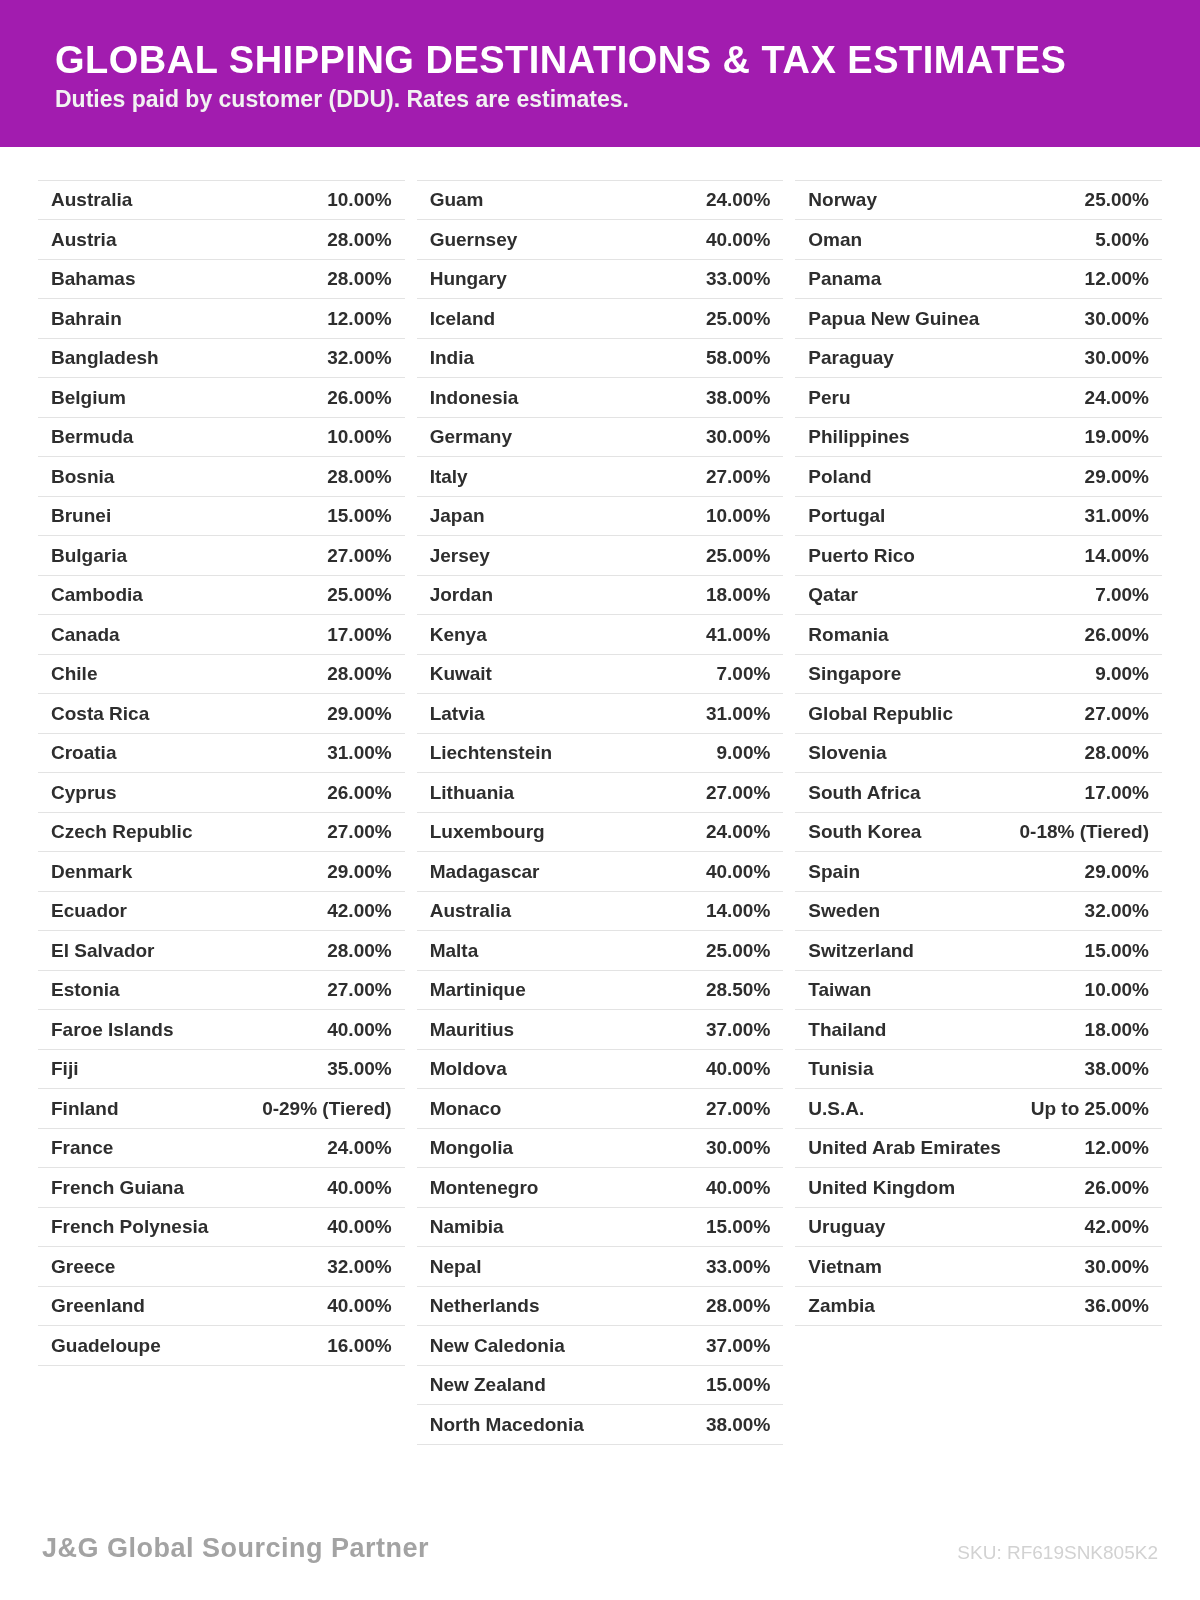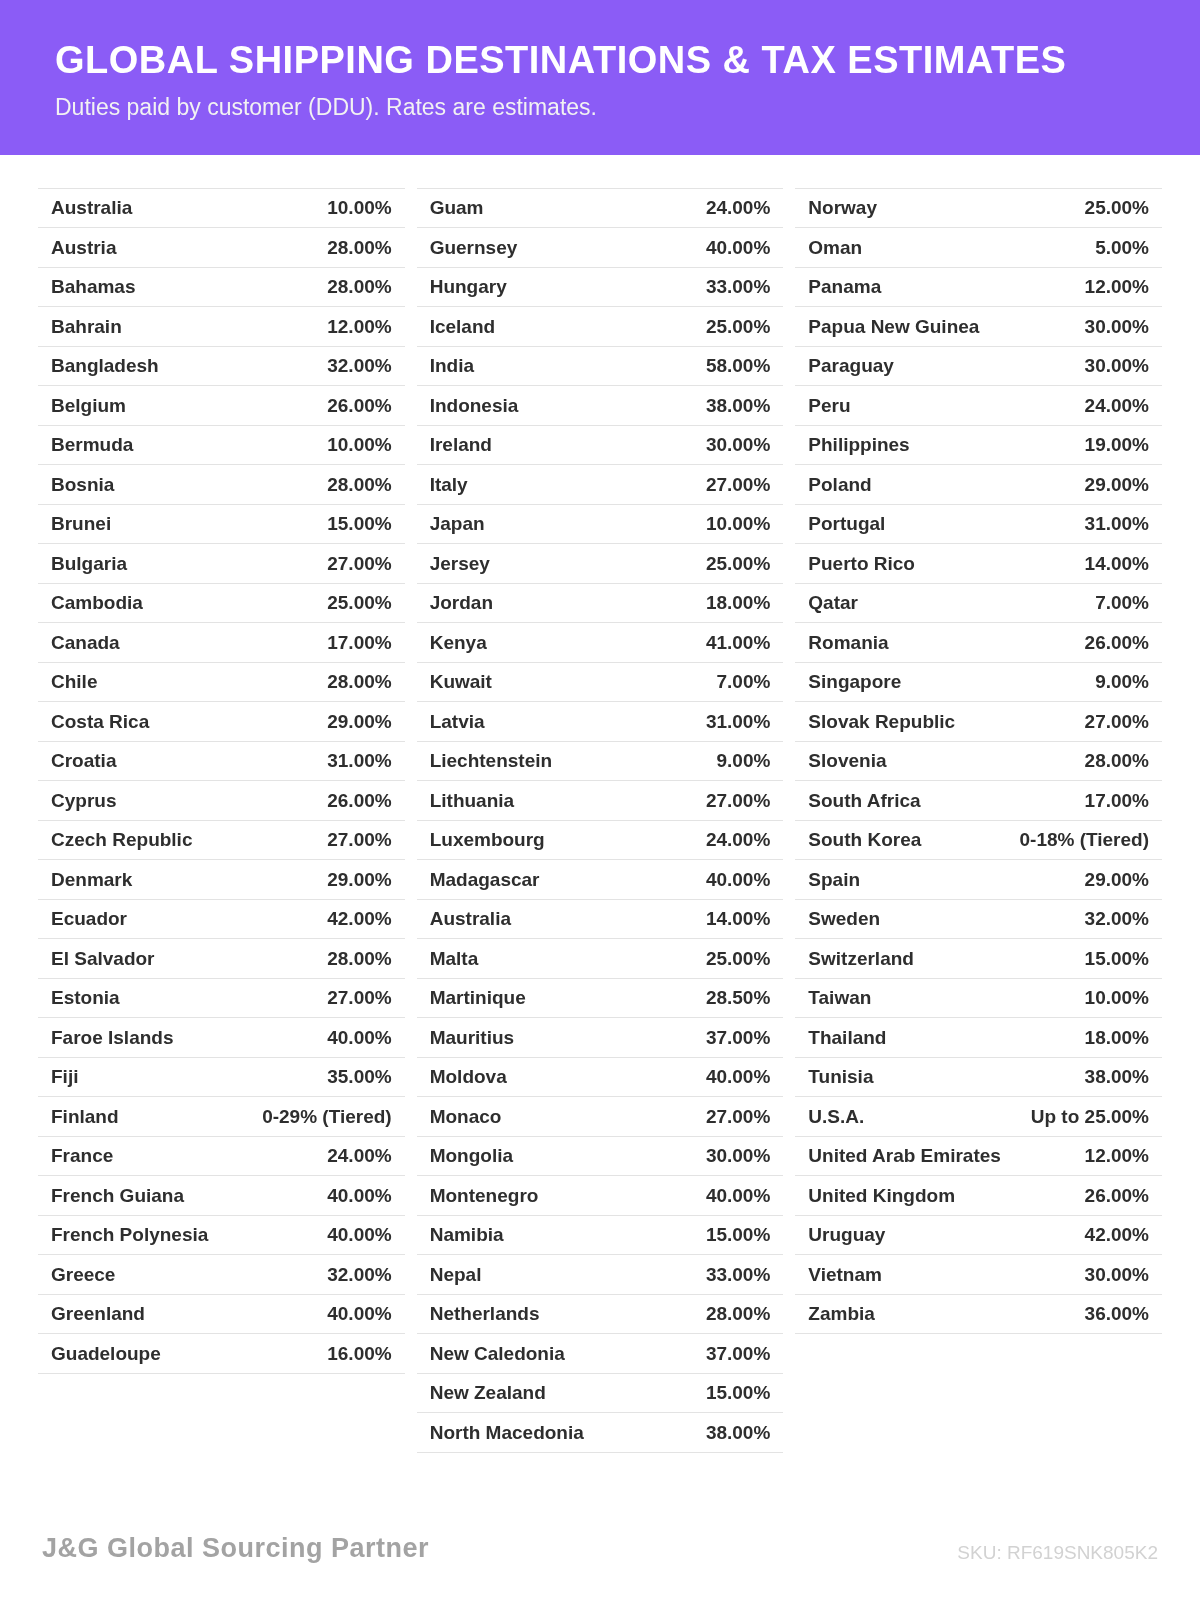--- a/index.html
+++ b/index.html
@@ -4,34 +4,34 @@
 <style>
   * { margin: 0; padding: 0; box-sizing: border-box; }
   html, body {
     width: 1200px;
     background: #ffffff;
     font-family: "Liberation Sans", "DejaVu Sans", sans-serif;
   }
   body { min-height: 1600px; position: relative; }
 
   .header {
-    background: #8b5cf6;
+    background: #a21caf;
     color: #ffffff;
     padding: 40px 55px 34px 55px;
   }
   .header h1 {
     font-size: 38px;
     font-weight: 800;
     letter-spacing: 0.5px;
     line-height: 1.1;
   }
   .header .subtitle {
-    margin-top: 12px;
+    margin-top: 4px;
     font-size: 23px;
-    font-weight: 400;
+    font-weight: 700;
     color: #f2f2f2;
   }
 
   .table-wrap {
     display: flex;
     gap: 12px;
     padding: 0 38px;
     margin-top: 33px;
     align-items: flex-start;
   }
@@ -235,21 +235,21 @@
       </div>
       <div class="row">
         <span class="country">India</span>
         <span class="rate">58.00%</span>
       </div>
       <div class="row">
         <span class="country">Indonesia</span>
         <span class="rate">38.00%</span>
       </div>
       <div class="row">
-        <span class="country">Ireland</span>
+        <span class="country">Germany</span>
         <span class="rate">30.00%</span>
       </div>
       <div class="row">
         <span class="country">Italy</span>
         <span class="rate">27.00%</span>
       </div>
       <div class="row">
         <span class="country">Japan</span>
         <span class="rate">10.00%</span>
       </div>
@@ -393,21 +393,21 @@
       </div>
       <div class="row">
         <span class="country">Romania</span>
         <span class="rate">26.00%</span>
       </div>
       <div class="row">
         <span class="country">Singapore</span>
         <span class="rate">9.00%</span>
       </div>
       <div class="row">
-        <span class="country">Slovak Republic</span>
+        <span class="country">Global Republic</span>
         <span class="rate">27.00%</span>
       </div>
       <div class="row">
         <span class="country">Slovenia</span>
         <span class="rate">28.00%</span>
       </div>
       <div class="row">
         <span class="country">South Africa</span>
         <span class="rate">17.00%</span>
       </div>

